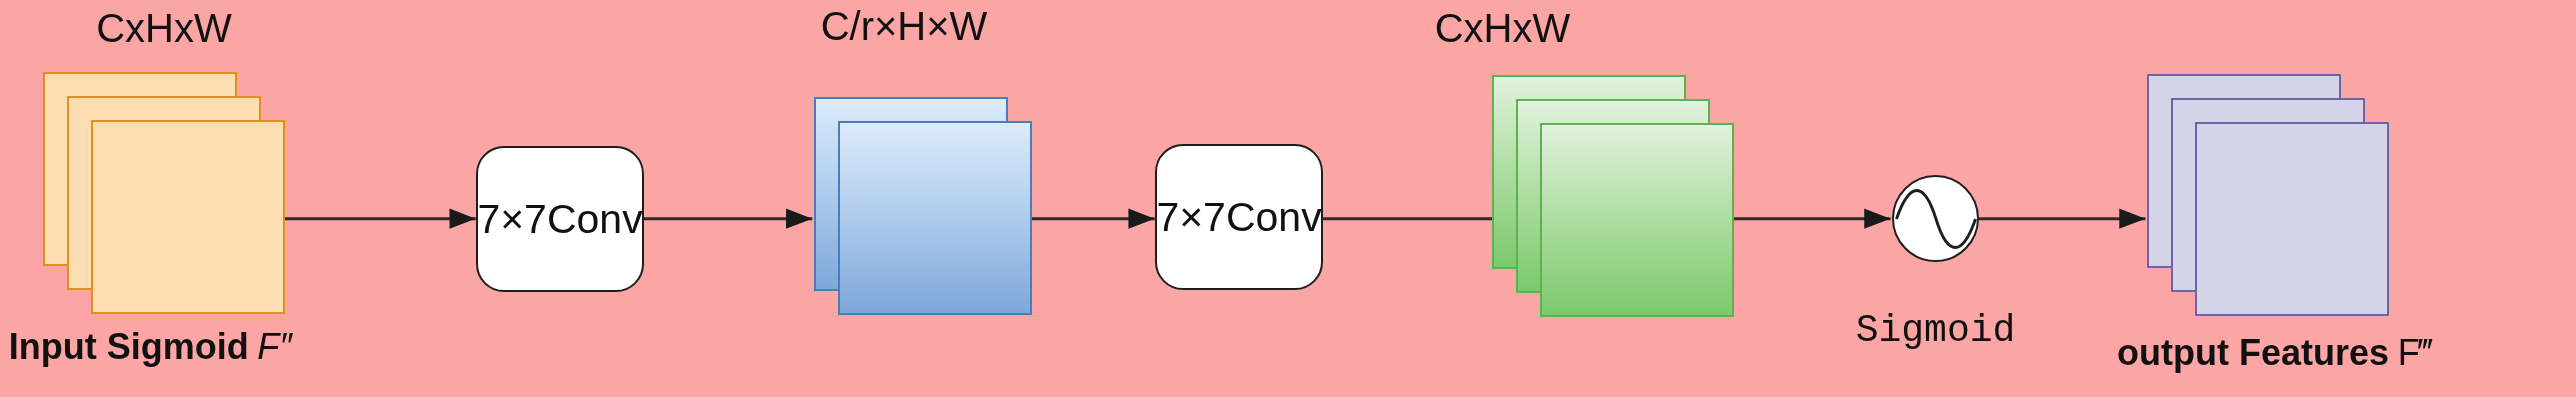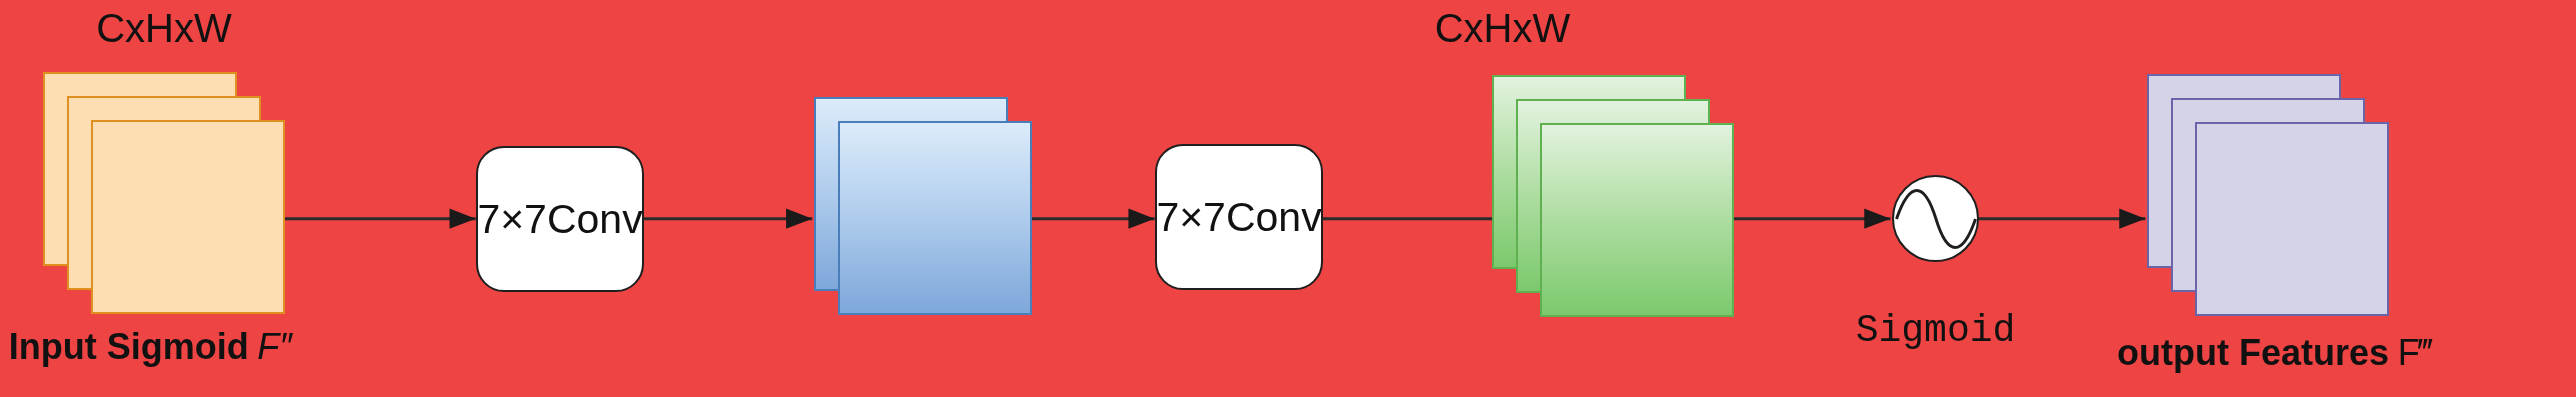--- a/index.html
+++ b/index.html
@@ -1,19 +1,19 @@
 <!DOCTYPE html>
 <html style="font-size:11.7px"><head>
 <meta charset="utf-8">
 <style>
   html,body{margin:0;padding:0;background:#fff;}
   .canvas{
     position:relative;
     width:2576px;height:398px;
-    background:#ef4444;
+    background:#fca5a5;
     font-family:"Liberation Sans", sans-serif;
     overflow:hidden;
     color:#111;
   }
   .connectors{position:absolute;left:0;top:0;width:2576px;height:398px;}
 
   
   .stack{position:absolute;}
   .sq{position:absolute;width:194px;height:194px;box-sizing:border-box;}
   .sq.o{background:#fcdeb2;border:2.9px solid #e0901f;}
@@ -79,20 +79,21 @@
     <div class="sq o pos2"></div>
   </div>
   <div class="caption" id="cap-input">
     <span>Input Sigmoid</span><span class="sym italic">F″</span>
   </div>
 
   <div class="conv" id="conv1">
     <span>7×7Conv</span>
   </div>
 
+  <div class="dim" id="dim-mid">C/r×H×W</div>
   <div class="stack" style="left:814px;top:97px;">
     <div class="sq b pos0"></div>
     <div class="sq b pos1"></div>
   </div>
 
   <div class="conv" id="conv2">
     <span>7×7Conv</span>
   </div>
 
   <div class="dim" id="dim-restored">CxHxW</div>

